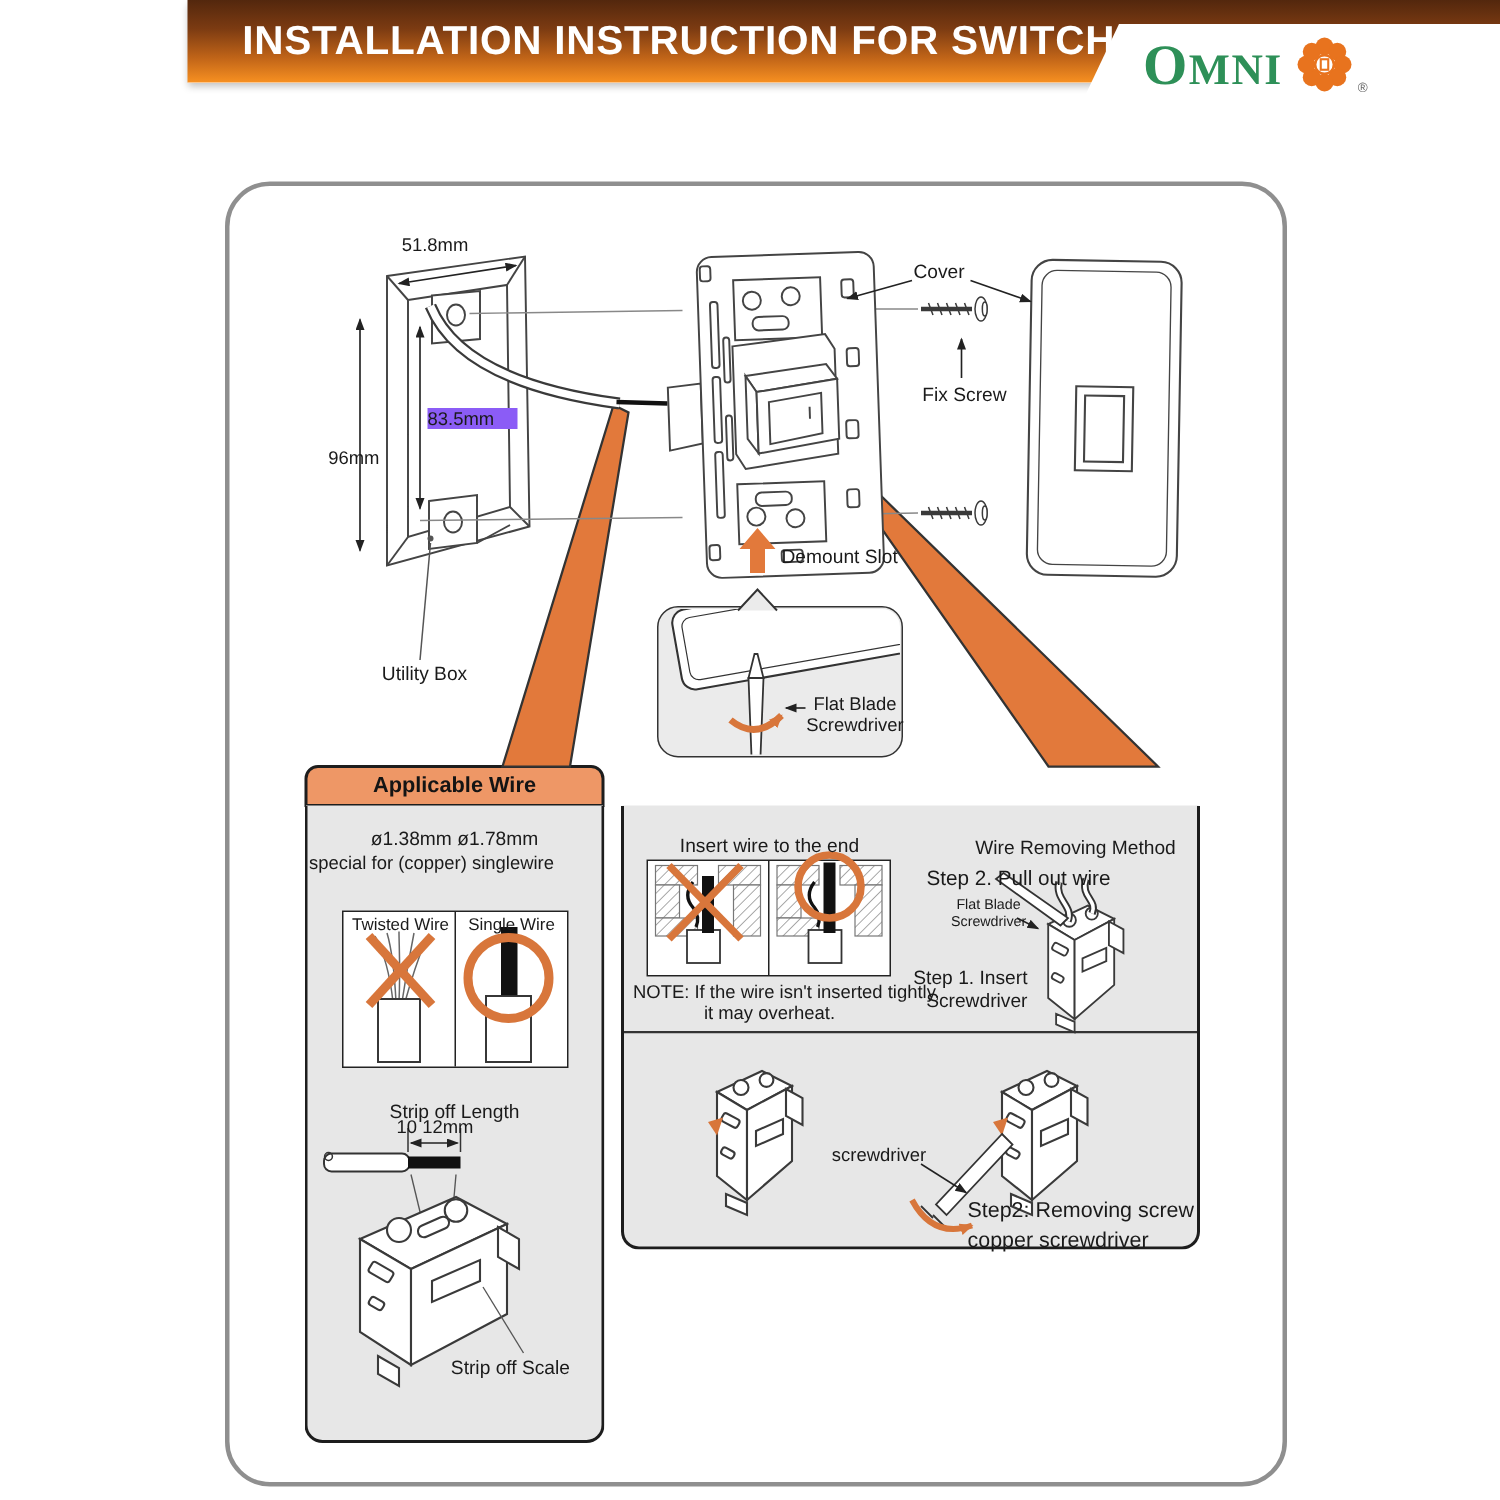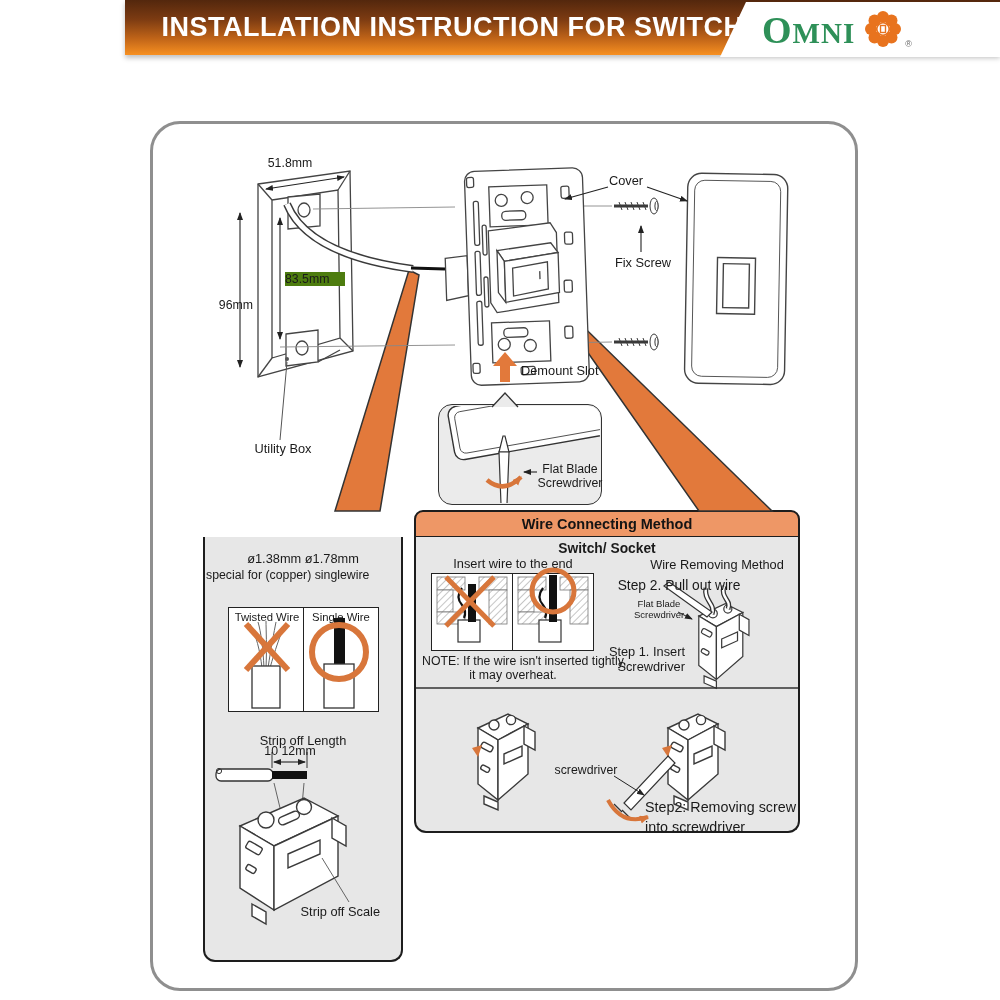--- a/index.html
+++ b/index.html
@@ -4,21 +4,21 @@
 <style>
   html,body{margin:0;padding:0;background:#fff;}
   *{box-sizing:border-box;}
   #page{position:relative;width:1000px;height:1000px;background:#fff;overflow:hidden;font-family:"Liberation Sans",sans-serif;}
   
   #hdr{position:absolute;left:125px;top:0;width:875px;height:55px;
        background:linear-gradient(180deg,#53270d 0%,#7c3b12 35%,#c06418 70%,#f79021 100%);
        box-shadow:0 3px 5px rgba(0,0,0,.25);z-index:1;}
   #hdr-title{position:absolute;left:55px;top:0;width:545px;height:55px;display:flex;align-items:center;justify-content:center;
        color:#fff;font-weight:bold;font-size:27px;letter-spacing:.5px;white-space:nowrap;}
-  #logo-area{position:absolute;right:0;top:2px;height:55px;width:280px;background:#fff;
+  #logo-area{position:absolute;right:0;top:16px;height:55px;width:280px;background:#fff;
        clip-path:polygon(26px 0,100% 0,100% 100%,0 100%);display:flex;align-items:center;padding-left:42px;}
   #brand{font-family:"Liberation Serif",serif;font-weight:bold;color:#2e9058;font-size:38px;line-height:1;letter-spacing:1px;}
   #brand .sm{font-size:29px;}
   #reg{font-size:9px;color:#666;align-self:flex-end;margin-bottom:8px;}
   
   #frame{position:absolute;left:150px;top:121px;width:708px;height:870px;border:3px solid #8f8f8f;border-radius:30px;background:#fff;z-index:1;}
   
   .p-hdr{position:absolute;height:28px;background:#ee9766;border:2px solid #1d1d1d;border-radius:9px 9px 0 0;
          display:flex;align-items:center;justify-content:center;font-weight:bold;font-size:14.5px;color:#141414;z-index:2;}
   .p-bod{position:absolute;background:#e7e7e7;border:2px solid #1d1d1d;border-top:none;border-radius:0 0 12px 12px;z-index:2;}
@@ -57,25 +57,25 @@
         </g>
         <circle cx="22" cy="22" r="6.2" fill="#fff" stroke="#e8731e" stroke-width="1.6"></circle>
         <rect x="19.5" y="18.5" width="5" height="7" fill="none" stroke="#e8731e" stroke-width="1.4"></rect>
       </svg>
       <span id="reg">®</span>
     </div>
   </div>
 
   <div id="frame"></div>
 
+  <div class="p-hdr" style="left:203px;top:510px;width:200px;">
+    <span>Applicable Wire</span>
+  </div>
   <div class="p-bod" style="left:203px;top:537px;width:200px;height:425px;"></div>
 
-  <div class="p-hdr" style="left:414px;top:510px;width:386px;">
-    <span>Wire Connecting Method</span>
-  </div>
   <div class="p-bod" style="left:414px;top:537px;width:386px;height:296px;"></div>
 
   <div class="wbox" style="left:228px;top:607px;width:151px;height:105px;">
     <div class="cell div"></div>
     <div class="cell"></div>
   </div>
   <div class="wbox" style="left:431px;top:573px;width:163px;height:78px;">
     <div class="cell div"></div>
     <div class="cell"></div>
   </div>
@@ -303,51 +303,50 @@
       <polygon points="668,756 675,763 631,810 624,803" fill="#fff" stroke="#333" stroke-width="1.2"></polygon>
       <line x1="622" y1="812" x2="614" y2="804" stroke="#333" stroke-width="1.2"></line>
       <line x1="630" y1="818" x2="622" y2="810" stroke="#333" stroke-width="1.2"></line>
       <path d="M608,800 Q622,826 648,817" stroke="#d8763b" stroke-width="4" fill="none" marker-end="url(#mo)"></path>
       <line x1="614" y1="776" x2="644" y2="795" stroke="#222" stroke-width="1" marker-end="url(#ma)"></line>
     </g>
   </svg>
 
   <div class="lbl c s12" style="left:248px;top:156px;width:84px;">51.8mm</div>
   <div class="lbl r s12" style="left:211px;top:282px;width:42px;margin-top:16px;">96mm</div>
-  <div class="lbl s12" style="left:285px;top:272px;width:60px;background:#4d7c0f;">83.5mm</div>
+  <div class="lbl s12" style="left:285px;top:272px;width:60px;background:#8b5cf6;">83.5mm</div>
   <div class="lbl c s13" style="left:238px;top:442px;width:90px;">Utility Box</div>
   <div class="lbl c s13" style="left:596px;top:174px;width:60px;">Cover</div>
   <div class="lbl c s13" style="left:608px;top:256px;width:70px;">Fix Screw</div>
   <div class="lbl s13" style="left:521px;top:364px;width:100px;">Demount Slot</div>
   <div class="lbl c s12" style="left:536px;top:462px;width:68px;">
     <span>Flat Blade</span>
       <span>Screwdriver</span>
   </div>
 
   <div class="lbl c s13" style="left:208px;top:552px;width:190px;">ø1.38mm  ø1.78mm</div>
   <div class="lbl c s12" style="left:206px;top:568px;width:158px;">special for (copper) singlewire</div>
   <div class="lbl c s11" style="left:230px;top:611px;width:74px;">Twisted Wire</div>
   <div class="lbl c s11" style="left:305px;top:611px;width:72px;">Single Wire</div>
   <div class="lbl c s13" style="left:228px;top:718px;width:150px;margin-top:16px;">Strip off Length</div>
   <div class="lbl c s12" style="left:254px;top:744px;width:72px;">10 12mm</div>
   <div class="lbl r s13" style="left:278px;top:905px;width:102px;">Strip off Scale</div>
 
-  <div class="lbl c s14 b" style="left:414px;top:541px;width:386px;">Switch/ Socket</div>
   <div class="lbl c s13" style="left:430px;top:557px;width:166px;">Insert wire to the end</div>
   <div class="lbl c s12" style="left:422px;top:654px;width:182px;">NOTE: If the wire isn't inserted tightly,</div>
   <div class="lbl c s12" style="left:422px;top:668px;width:182px;">it may overheat.</div>
   <div class="lbl c s13" style="left:637px;top:558px;width:160px;">Wire Removing Method</div>
   <div class="lbl c s14" style="left:600px;top:578px;width:158px;">Step 2. Pull out wire</div>
   <div class="lbl c s9" style="left:634px;top:599px;width:50px;">
     <span>Flat Blade</span>
       <span>Screwdriver</span>
   </div>
   <div class="lbl r s13" style="left:600px;top:645px;width:85px;">
     <span>Step 1. Insert</span>
       <span>Screwdriver</span>
   </div>
   <div class="lbl c s12" style="left:550px;top:763px;width:72px;">screwdriver</div>
   <div class="lbl s15" style="left:645px;top:797px;width:150px;font-size:14.3px;">
     <span>Step2: Removing screw</span>
-      <span>into screwdriver</span>
+      <span>copper screwdriver</span>
   </div>
 
 </div>
 
 </body></html>

